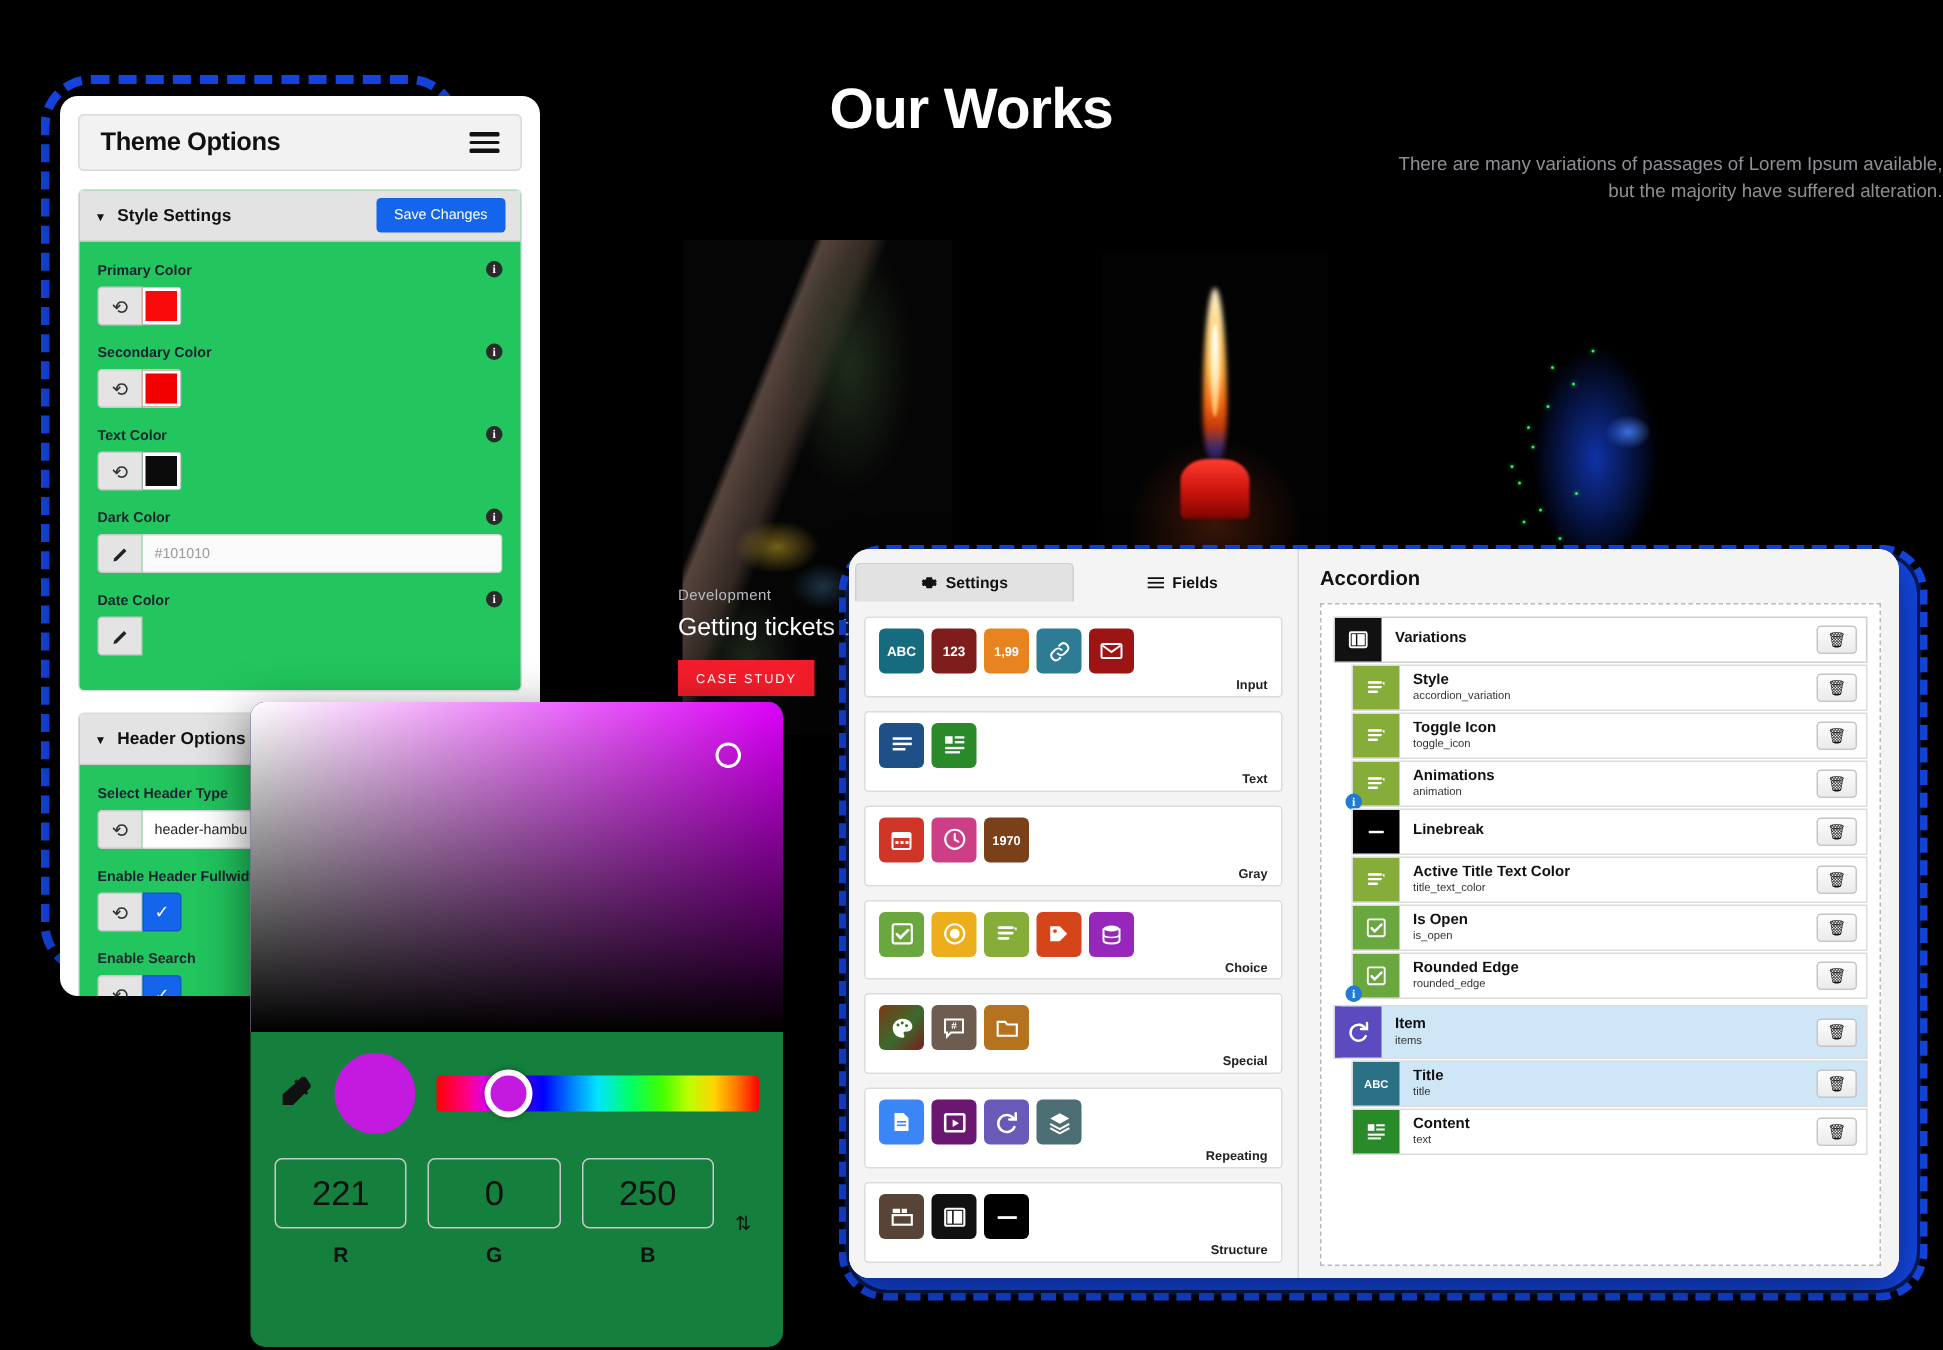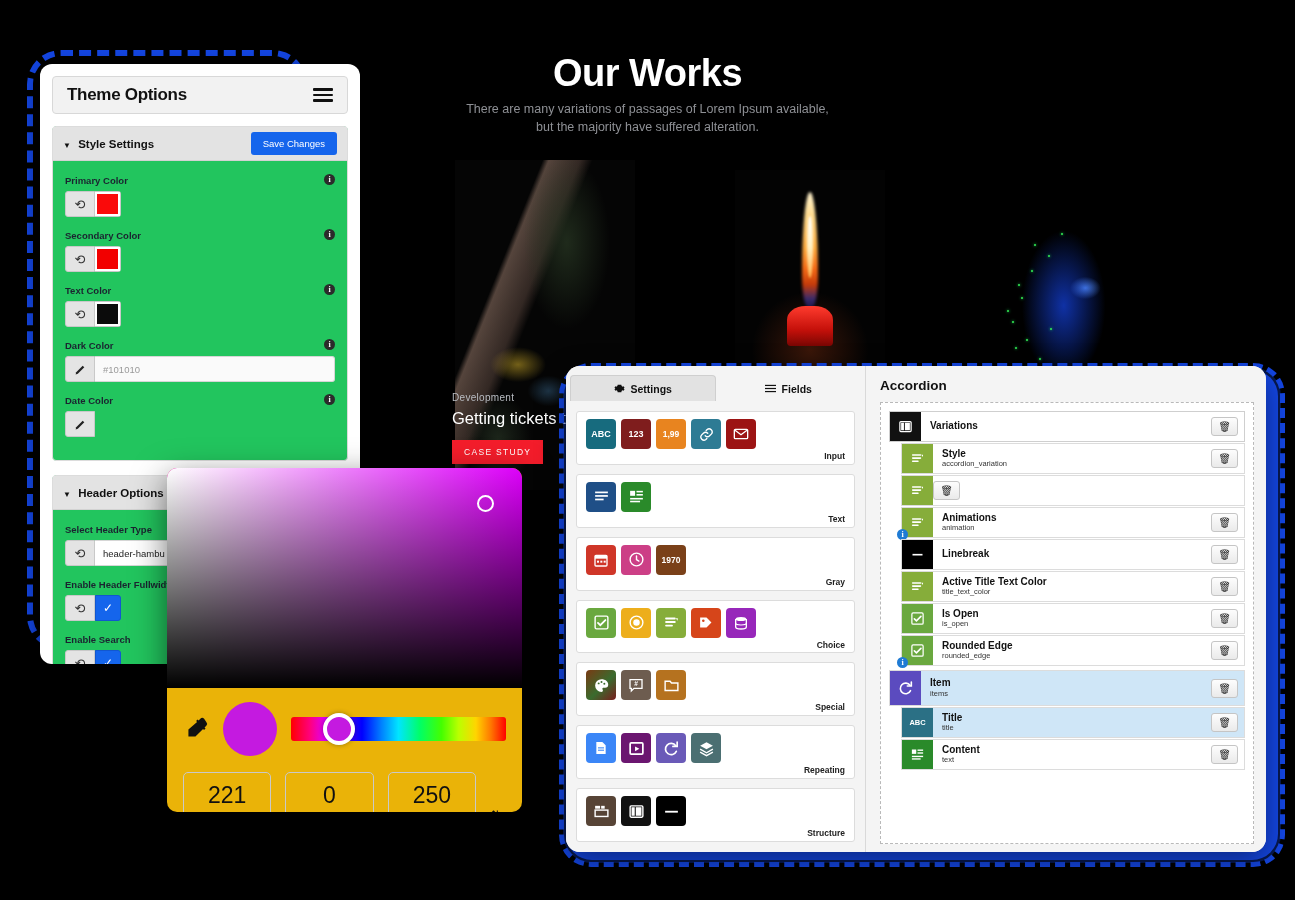--- a/index.html
+++ b/index.html
@@ -6,21 +6,21 @@
   html,body { width:1295px; height:900px; overflow:hidden; background:#000; }
   body { font-family:"Liberation Sans", sans-serif; position:relative; }
 
   
   #hero { position:absolute; inset:0; background:#000; overflow:hidden; }
   .hero-title {
     position:absolute; left:0; right:0; top:52px; text-align:center;
     color:#fff; font-size:38px; font-weight:bold; letter-spacing:-0.5px;
   }
   .hero-sub {
-    position:absolute; left:0; right:0; top:100px; text-align:center;
+    position:absolute; left:0; right:0; top:100px; text-align:right;
     color:#8e9095; font-size:12.5px; line-height:18px; font-weight:300;
   }
   .hero-sub span { display:block; }
 
   
   .photo { position:absolute; }
   .photo-plant {
     left:455px; top:160px; width:180px; height:330px;
     background:
       radial-gradient(ellipse 40px 25px at 35% 62%, rgba(205,170,40,.55), transparent 70%),
@@ -146,22 +146,22 @@
     flex:1; height:26px; border:1px solid #d6d6d6; border-left:none; border-radius:0 3px 3px 0;
     background:#fff; font-size:9.5px; color:#222; padding:0 8px; display:flex; align-items:center;
   }
   .checkbox-on{
     width:26px; height:26px; background:#1565ec; border:1px solid #1257cf; border-radius:0 3px 3px 0;
     color:#fff; font-size:12px; display:flex; align-items:center; justify-content:center; cursor:pointer;
   }
 
   
   #color-picker{
-    position:absolute; left:167px; top:468px; width:355px; height:344px;
-    background:#eab308; border-radius:10px; box-shadow:0 10px 34px rgba(0,0,0,.55);
+    position:absolute; left:167px; top:468px; width:355px; height:430px;
+    background:#15803d; border-radius:10px; box-shadow:0 10px 34px rgba(0,0,0,.55);
     overflow:hidden; z-index:40;
   }
   .sat-area{
     position:relative; height:220px;
     background:
       linear-gradient(to bottom, rgba(0,0,0,0) 0%, #000 100%),
       linear-gradient(to right, #fff 0%, rgba(255,255,255,0) 100%),
       #dd00fa;
   }
   .sat-knob{
@@ -697,20 +697,24 @@
 
       <div class="frow child">
         <div class="ficon-sm" style="background:#86ad3a">
           <svg width="15" height="15" viewBox="0 0 24 24">
               <rect x="3" y="5" width="15" height="2.6" rx="1.3" fill="#fff"></rect>
               <rect x="3" y="10" width="15" height="2.6" rx="1.3" fill="#fff"></rect>
               <rect x="3" y="15" width="11" height="2.6" rx="1.3" fill="#fff"></rect>
               <path d="M18 6l2.5 3.5L21 6z" fill="#fff"></path>
             </svg>
         </div>
+        <div class="frow-txt">
+          <span class="frow-lab">Toggle Icon</span>
+          <span class="frow-key">toggle_icon</span>
+        </div>
         <div class="trash">🗑</div>
       </div>
 
       <div class="frow child">
         <div class="ficon-sm" style="background:#86ad3a;position:relative">
           <svg width="15" height="15" viewBox="0 0 24 24">
               <rect x="3" y="5" width="15" height="2.6" rx="1.3" fill="#fff"></rect>
               <rect x="3" y="10" width="15" height="2.6" rx="1.3" fill="#fff"></rect>
               <rect x="3" y="15" width="11" height="2.6" rx="1.3" fill="#fff"></rect>
               <path d="M18 6l2.5 3.5L21 6z" fill="#fff"></path>

